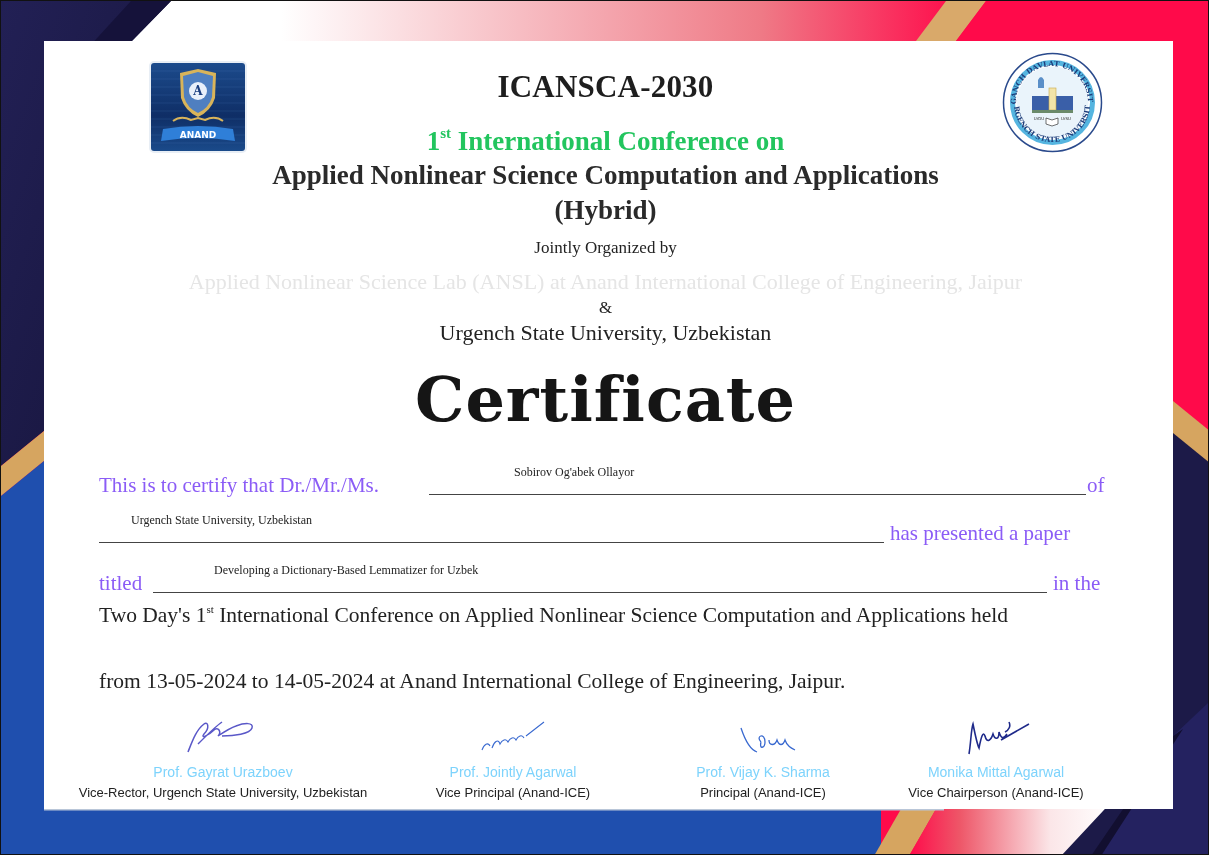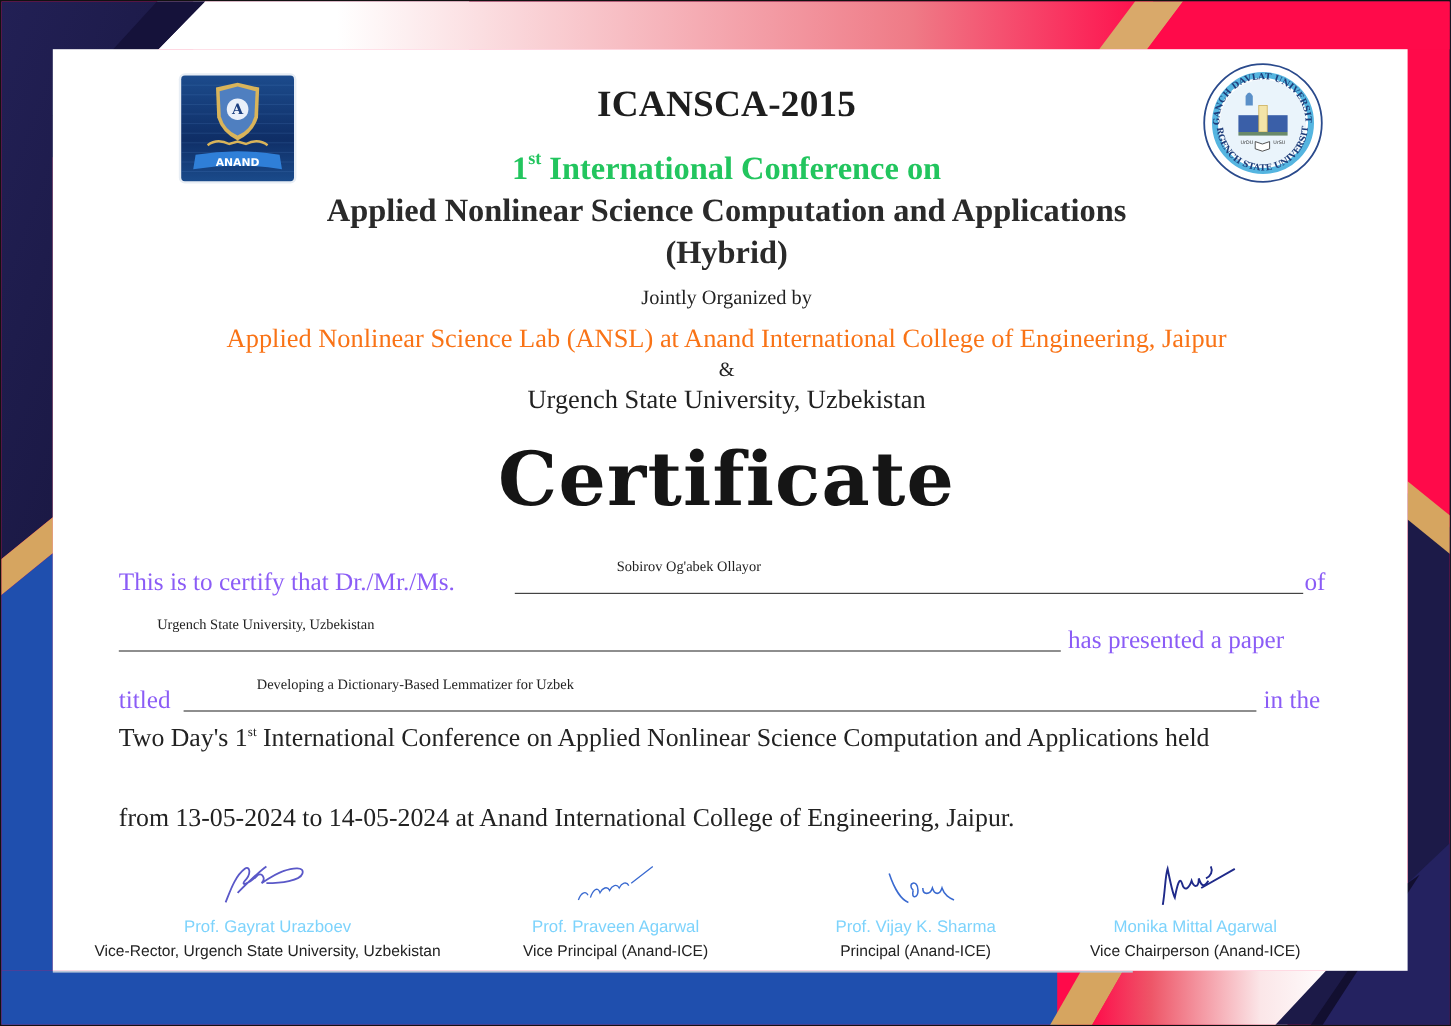--- a/index.html
+++ b/index.html
@@ -14,21 +14,21 @@
   .logo-left { position:absolute; left:150px; top:62px; width:94px; height:88px; border-radius:3px; background:linear-gradient(180deg,#1c4b8c,#0f2e66 60%,#1a4a8a); box-shadow:0 0 0 2px #e8eef5; }
   .logo-right { position:absolute; left:1001px; top:51px; width:101px; height:101px; }
 
   .t { position:absolute; left:0; width:1209px; text-align:center; white-space:nowrap; }
   .title { top:68px; font-size:31px; font-weight:bold; letter-spacing:0.2px; }
   .sub1 { top:124px; font-size:27px; font-weight:bold; color:#22c55e; }
   .sub1 sup { font-size:15px; vertical-align:12px; }
   .sub2 { top:159px; font-size:27px; font-weight:bold; color:#2a2a2a; }
   .sub3 { top:194px; font-size:27px; font-weight:bold; color:#2a2a2a; }
   .jointly { top:237px; font-size:17px; color:#222; }
-  .org1 { top:268px; font-size:22px; color:#f97316; }
+  .org1 { top:268px; font-size:22px; color:#e5e5e5; }
   .amp { top:297px; font-size:17px; color:#222; }
   .org2 { top:319px; font-size:22px; color:#222; }
   .cert { top:362px; font-size:62px; font-weight:bold; font-family:"DejaVu Serif", serif; letter-spacing:1px; color:#151515; }
 
   .line { position:absolute; font-size:21px; color:#8b5cf6; white-space:nowrap; }
   .fill { position:absolute; border-bottom:1.4px solid #444; }
   .fill-text { position:absolute; font-size:12px; color:#222; white-space:nowrap; }
 
   .para { position:absolute; left:98px; font-size:21.5px; color:#222; white-space:nowrap; }
   .para sup { font-size:11px; vertical-align:9px; }
@@ -131,21 +131,21 @@
       <rect x="30" y="44" width="41" height="14" fill="#3a5fa8"></rect>
       <rect x="47" y="36" width="7" height="22" fill="#f3e4a8" stroke="#c9a84a" stroke-width="0.6"></rect>
       <path d="M36,28 q3,-6 6,0 v8 h-6z" fill="#5a8fc8"></path>
       <rect x="30" y="58" width="41" height="3" fill="#6a8a6a"></rect>
       <path d="M44,66 l6,2 l6,-2 v6 l-6,2 l-6,-2z" fill="#ffffff" stroke="#333" stroke-width="0.7"></path>
       <text x="37" y="68" font-size="4" font-family="DejaVu Sans, sans-serif" fill="#333" text-anchor="middle">UrDU</text>
       <text x="64" y="68" font-size="4" font-family="DejaVu Sans, sans-serif" fill="#333" text-anchor="middle">UrSU</text>
     </svg>
   </div>
 
-  <div class="t title">ICANSCA-2015</div>
+  <div class="t title">ICANSCA-2030</div>
   <div class="t sub1"><span>1</span><sup>st</sup><span> International Conference on</span></div>
   <div class="t sub3">(Hybrid)</div>
   <div class="t sub2">Applied Nonlinear Science Computation and Applications</div>
   <div class="t jointly">Jointly Organized by</div>
   <div class="t org1">Applied Nonlinear Science Lab (ANSL) at Anand International College of Engineering, Jaipur</div>
   <div class="t amp">&amp;</div>
   <div class="t org2">Urgench State University, Uzbekistan</div>
   <div class="t cert">Certificate</div>
 
   <div class="line" style="left:98px; top:472px;">This is to certify that Dr./Mr./Ms.</div>
@@ -172,21 +172,21 @@
     <div style="height:50px;"></div>
     <div class="name">Prof. Gayrat Urazboev</div>
     <div class="role">Vice-Rector, Urgench State University, Uzbekistan</div>
   </div>
 
   <div class="sig" style="left:397px; top:713px; width:230px;">
     <svg style="left:78px; top:4px;" width="70" height="40" viewBox="0 0 70 40">
       <path d="M6,32 C8,26 12,24 14,28 M16,30 C18,24 22,20 24,26 C26,22 30,20 32,24 C34,20 38,18 40,22 C42,18 46,16 48,20 M50,18 L68,4" stroke="#3a6ad0" stroke-width="1.1" fill="none"></path>
     </svg>
     <div style="height:50px;"></div>
-    <div class="name">Prof. Praveen Agarwal</div>
+    <div class="name">Prof. Jointly Agarwal</div>
     <div class="role">Vice Principal (Anand-ICE)</div>
   </div>
 
   <div class="sig" style="left:652px; top:713px; width:220px;">
     <svg style="left:82px; top:6px;" width="70" height="38" viewBox="0 0 70 38">
       <path d="M6,8 C10,20 16,30 22,32 M26,22 C20,16 30,12 30,22 C30,28 24,30 26,22 M34,20 C34,26 40,26 42,20 C44,26 48,26 50,20 C52,26 56,28 60,30" stroke="#3a6ad0" stroke-width="1.3" fill="none"></path>
     </svg>
     <div style="height:50px;"></div>
     <div class="name">Prof. Vijay K. Sharma</div>
     <div class="role">Principal (Anand-ICE)</div>

